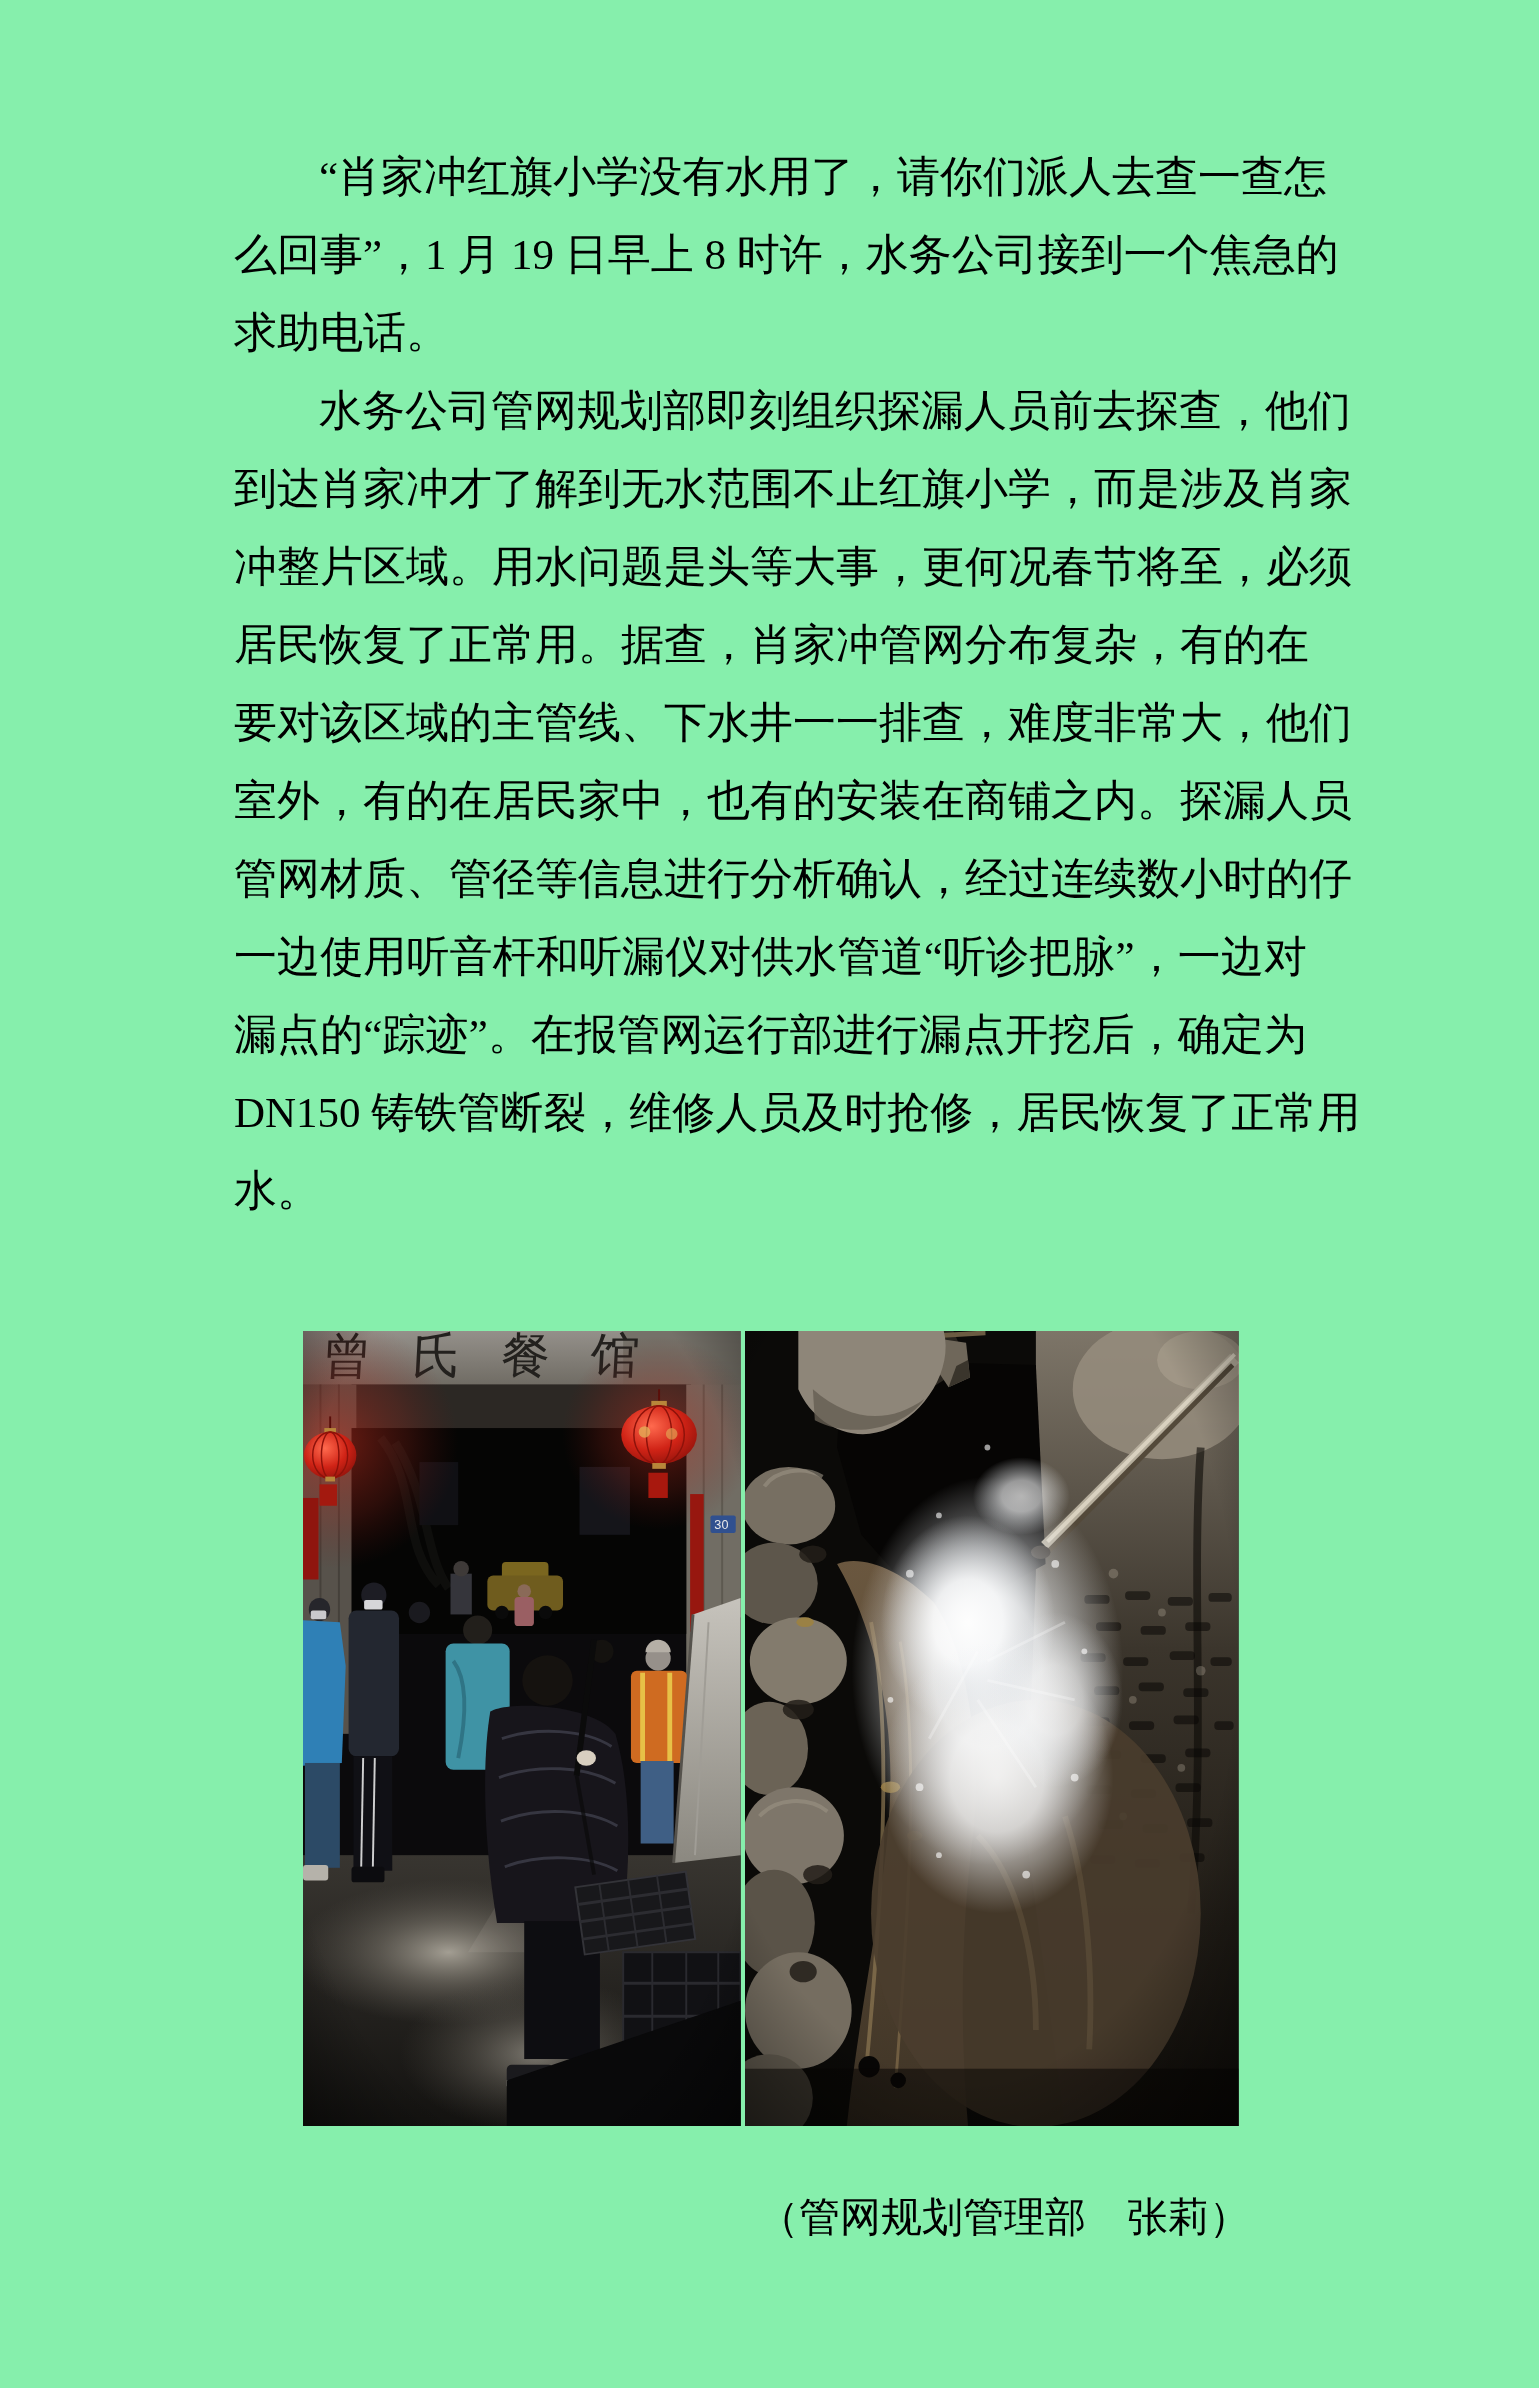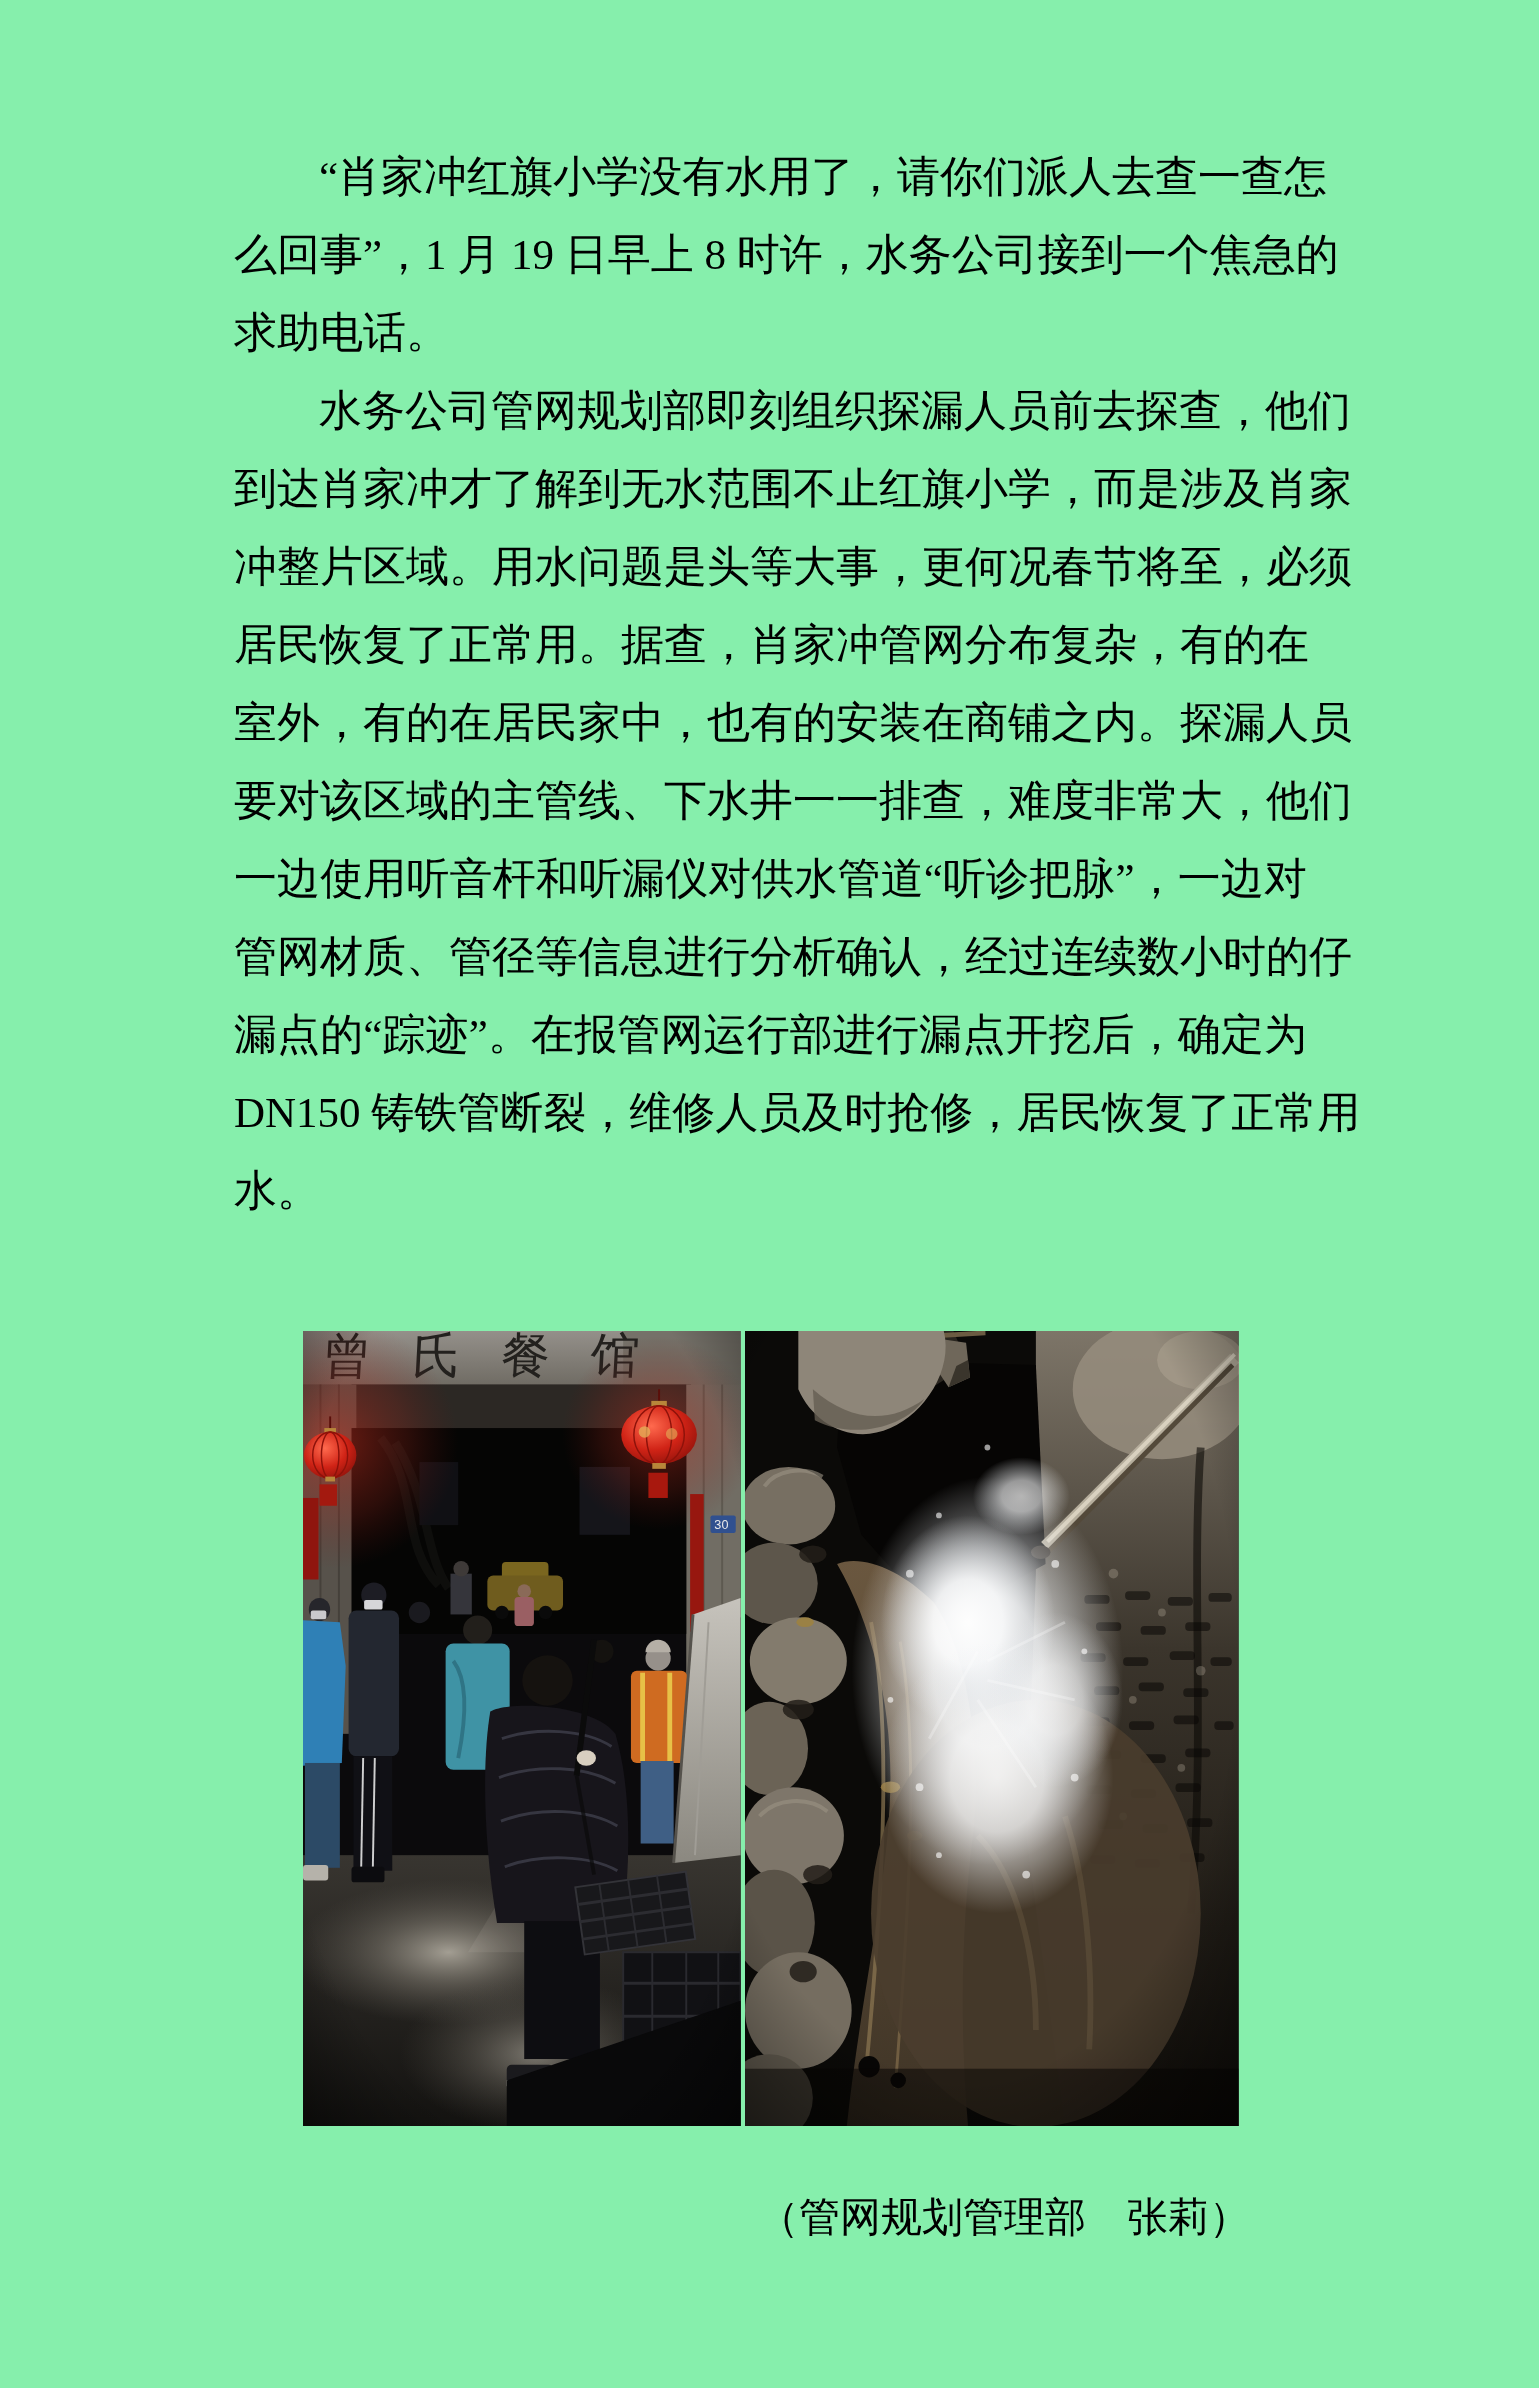--- a/index.html
+++ b/index.html
@@ -55,24 +55,24 @@
 <div class="page">
 
   <div class="body-text">
     <div class="line indent">“肖家冲红旗小学没有水用了，请你们派人去查一查怎</div>
     <div class="line">么回事”，1 月 19 日早上 8 时许，水务公司接到一个焦急的</div>
     <div class="line para-end">求助电话。</div>
     <div class="line indent">水务公司管网规划部即刻组织探漏人员前去探查，他们</div>
     <div class="line">到达肖家冲才了解到无水范围不止红旗小学，而是涉及肖家</div>
     <div class="line">冲整片区域。用水问题是头等大事，更何况春节将至，必须</div>
     <div class="line">居民恢复了正常用。据查，肖家冲管网分布复杂，有的在</div>
+    <div class="line">要对该区域的主管线、下水井一一排查，难度非常大，他们</div>
     <div class="line">室外，有的在居民家中，也有的安装在商铺之内。探漏人员</div>
-    <div class="line">要对该区域的主管线、下水井一一排查，难度非常大，他们</div>
+    <div class="line">管网材质、管径等信息进行分析确认，经过连续数小时的仔</div>
     <div class="line">一边使用听音杆和听漏仪对供水管道“听诊把脉”，一边对</div>
-    <div class="line">管网材质、管径等信息进行分析确认，经过连续数小时的仔</div>
     <div class="line">漏点的“踪迹”。在报管网运行部进行漏点开挖后，确定为</div>
     <div class="line">DN150 铸铁管断裂，维修人员及时抢修，居民恢复了正常用</div>
     <div class="line para-end">水。</div>
   </div>
 
   <div class="photos">
 
     <svg class="photo left" viewBox="0 0 451 819" width="438" height="795" preserveAspectRatio="none">
       <defs>
         <radialGradient id="gLant" cx="40%" cy="35%" r="75%">

